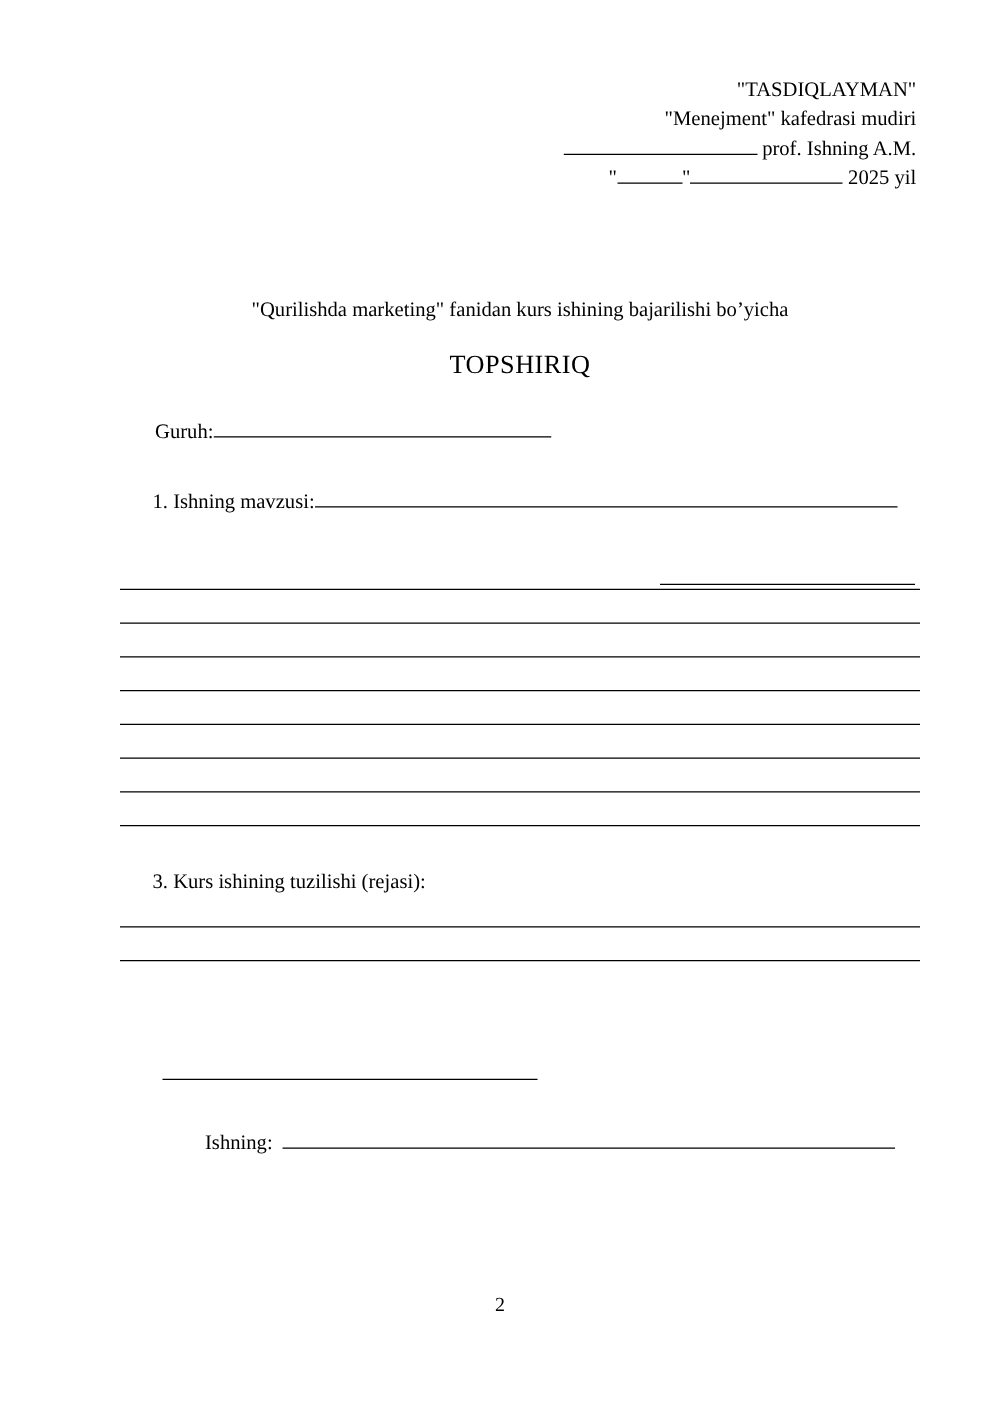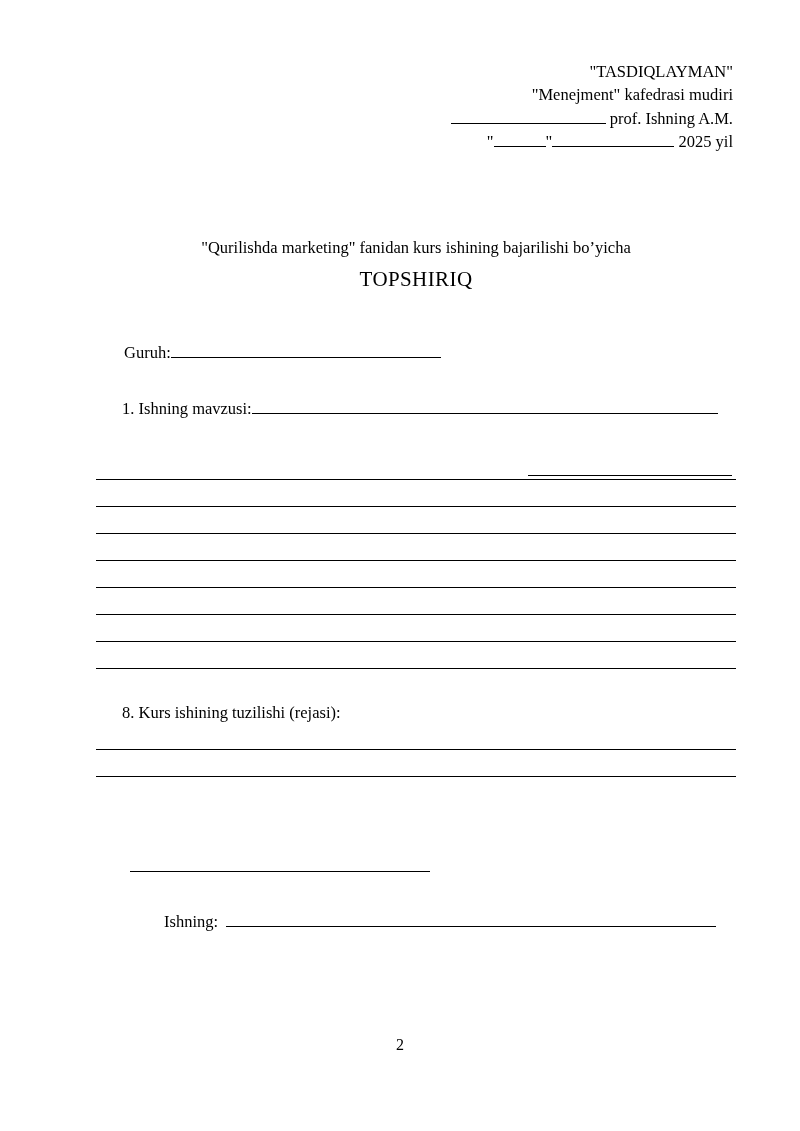--- a/index.html
+++ b/index.html
@@ -49,27 +49,27 @@
   .title-wrap {
     margin-top: 82px;
     text-align: center;
   }
   .title-sub {
     font-size: 16.5px;
     line-height: 1.4;
   }
   .title-main {
     font-size: 21px;
-    margin-top: 8px;
+    margin-top: 20px;
     letter-spacing: 0.4px;
   }
 
   
   .form-area {
-    margin-top: 50px;
+    margin-top: 30px;
     font-size: 16.5px;
   }
   .row {
     position: relative;
     white-space: nowrap;
   }
   .label {
     display: inline-block;
   }
   .fill {
@@ -155,21 +155,21 @@
       <div class="ruled"></div>
       <div class="ruled"></div>
       <div class="ruled"></div>
       <div class="ruled"></div>
       <div class="ruled"></div>
       <div class="ruled"></div>
 
       <div class="gap-md"></div>
 
       <div class="row indent-2">
-        <span class="label">8. Kurs ishining tuzilishi (rejasi):</span>
+        <span class="label">3. Kurs ishining tuzilishi (rejasi):</span>
       </div>
 
       <div class="ruled"></div>
       <div class="ruled"></div>
 
       <div class="gap-lg"></div>
 
 
       <div class="gap-md"></div>
 

